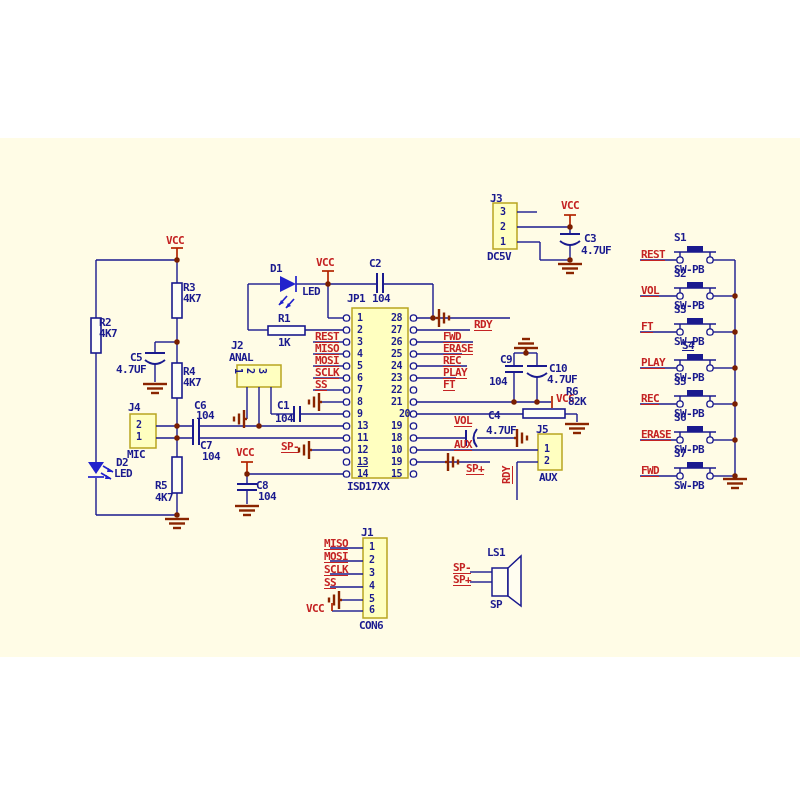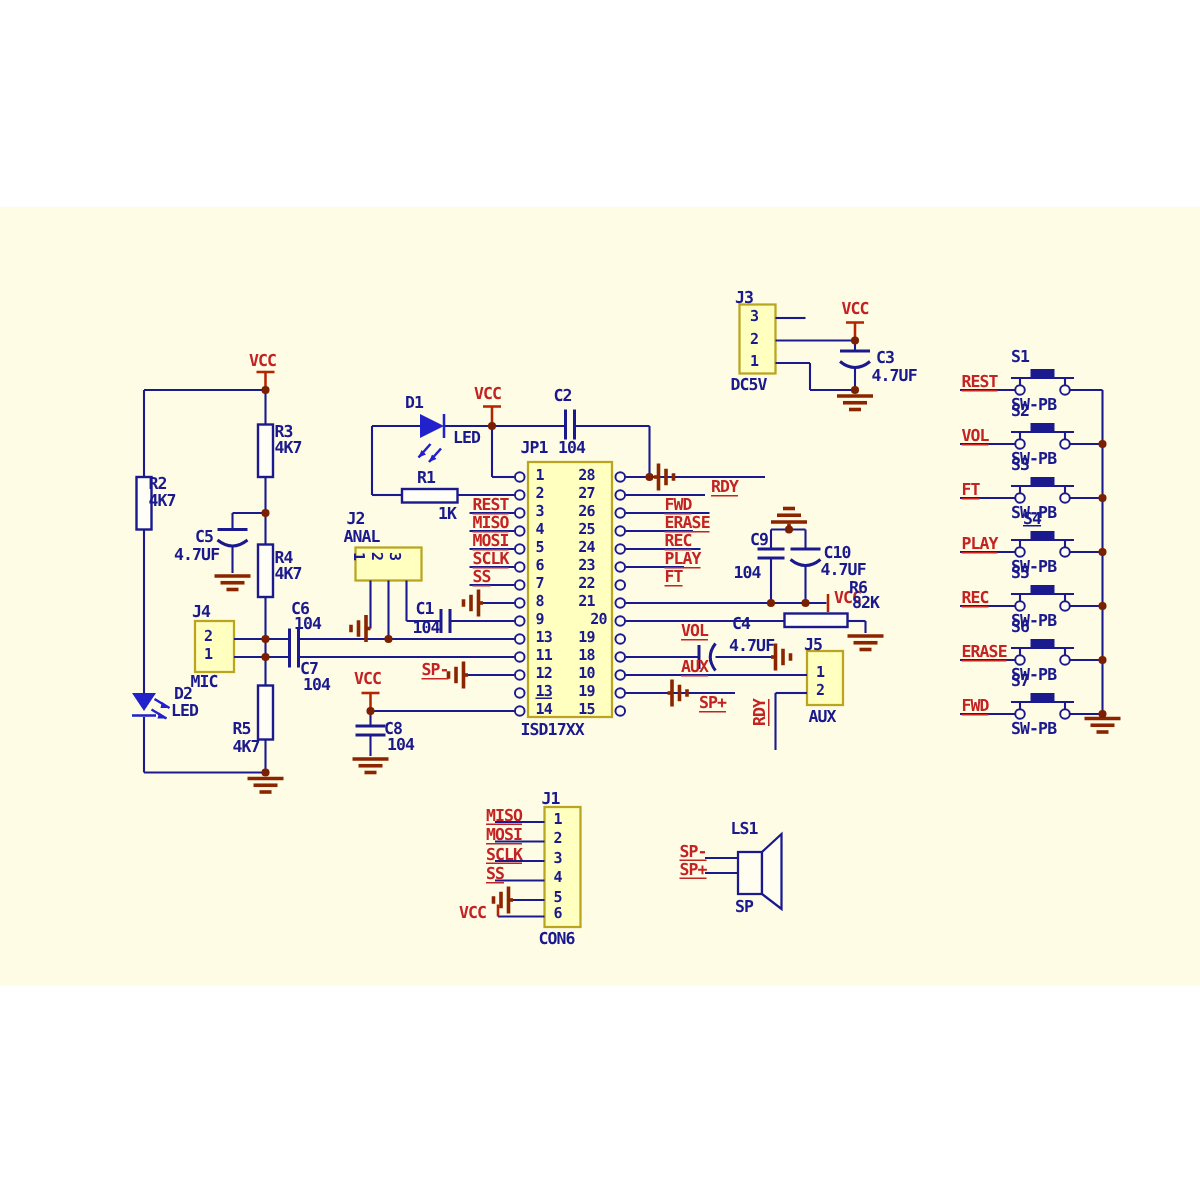--- a/index.html
+++ b/index.html
@@ -6,21 +6,21 @@
   #page{position:relative;width:800px;height:800px;background:#ffffff;overflow:hidden;
         font-family:"DejaVu Sans Mono",monospace;}
   #sheet{position:absolute;left:0;top:138px;width:800px;height:519px;background:#fffce6;}
   #gfx{position:absolute;left:0;top:0;}
   .t{position:absolute;font:bold 11px "DejaVu Sans Mono",monospace;letter-spacing:-0.6px;
      white-space:nowrap;line-height:11px;}
   .n{color:#1a1a8e;}
   .rp{color:#c42323;}
   .rl{color:#c42323;border-bottom:1.5px solid #c42323;display:inline-block;}
   .pd{font-size:10px;letter-spacing:-0.5px;}
-  .ra{width:22px;text-align:center;}
+  .ra{width:22px;text-align:right;}
   .vtx{transform:rotate(-90deg);transform-origin:left top;}
   .j2d{transform:rotate(90deg);transform-origin:left top;font-size:10px;}
   
   .w{stroke:#1a1a8e;stroke-width:1.4;fill:none;}
   .plate{stroke:#1a1a8e;stroke-width:2;fill:none;}
   .red{stroke:#b32400;stroke-width:1.7;fill:none;}
   .gnd{stroke:#8a2500;stroke-width:2.4;fill:none;}
   .box{fill:#ffffc0;stroke:#b9a520;stroke-width:1.5;}
   .res{fill:#fefef6;stroke:#1a1a8e;stroke-width:1.6;}
   .dot{fill:#7a1f00;stroke:none;}
@@ -378,21 +378,21 @@
         <circle cx="735" cy="404" r="2.7" class="dot"></circle>
         <circle cx="735" cy="440" r="2.7" class="dot"></circle>
         <circle cx="735" cy="476" r="2.7" class="dot"></circle>
       </g>
   </svg>
 
   <div id="labels">
     <div class="t n" style="left:270px;top:263px">D1</div>
     <div class="t n" style="left:302px;top:286px">LED</div>
     <div class="t n" style="left:278px;top:313px">R1</div>
-    <div class="t n" style="left:292px;top:337px">1K</div>
+    <div class="t n" style="left:278px;top:337px">1K</div>
     <div class="t n" style="left:369px;top:258px">C2</div>
     <div class="t n" style="left:347px;top:293px">JP1</div>
     <div class="t n" style="left:372px;top:293px">104</div>
     <div class="t n" style="left:347px;top:481px">ISD17XX</div>
     <div class="t rp" style="left:166px;top:235px">VCC</div>
     <div class="t rp" style="left:316px;top:257px">VCC</div>
     <div class="t n" style="left:183px;top:282px">R3</div>
     <div class="t n" style="left:183px;top:293px">4K7</div>
     <div class="t n" style="left:99px;top:317px">R2</div>
     <div class="t n" style="left:99px;top:328px">4K7</div>

